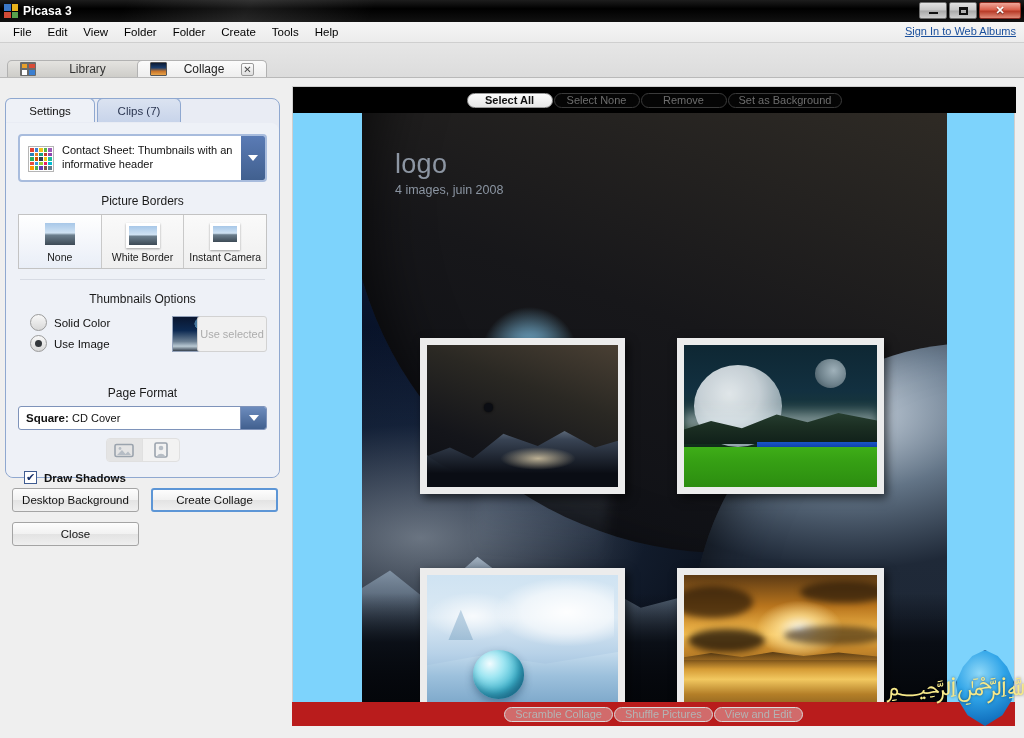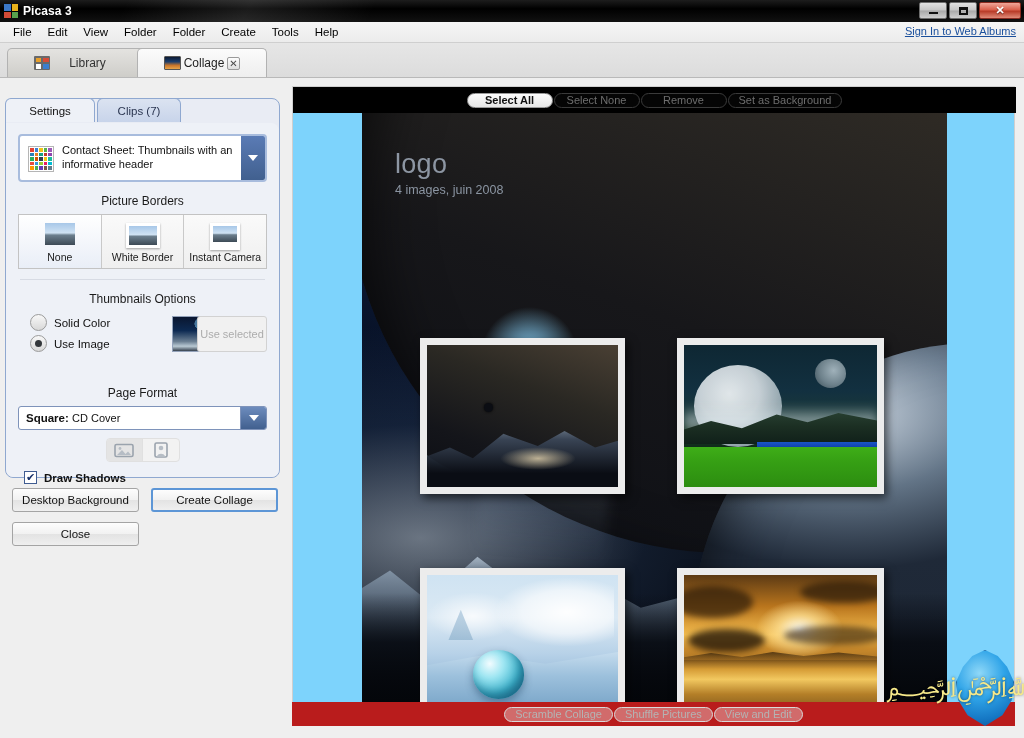--- a/index.html
+++ b/index.html
@@ -72,25 +72,25 @@
     font-size: 11px; color: #1a4f9c; text-decoration: underline; cursor: pointer;
   }
 
   
   .tabstrip {
     position: absolute; left: 0; top: 43px; width: 1024px; height: 35px;
     background: linear-gradient(to bottom,#e6e6e6,#dcdcdc);
     border-bottom: 1px solid #b9b9b9;
   }
   .tab {
-    position: absolute; bottom: 0; height: 29px;
+    position: absolute; bottom: 0; height: 17px;
     border: 1px solid #b2b2b2; border-bottom: none;
     border-radius: 5px 5px 0 0;
     display: flex; align-items: center; 
-    padding: 0 26px;
+    padding: 0 12px;
     font-size: 12px; color: #222;
   }
   .tab.inactive {
     left: 7px; width: 145px;
     background: linear-gradient(to bottom,#e4e3e0,#cecdc9);
     color: #333;
   }
   .tab.active {
     left: 137px; width: 130px;
     background: linear-gradient(to bottom,#fbfbfb,#eeeeee);

